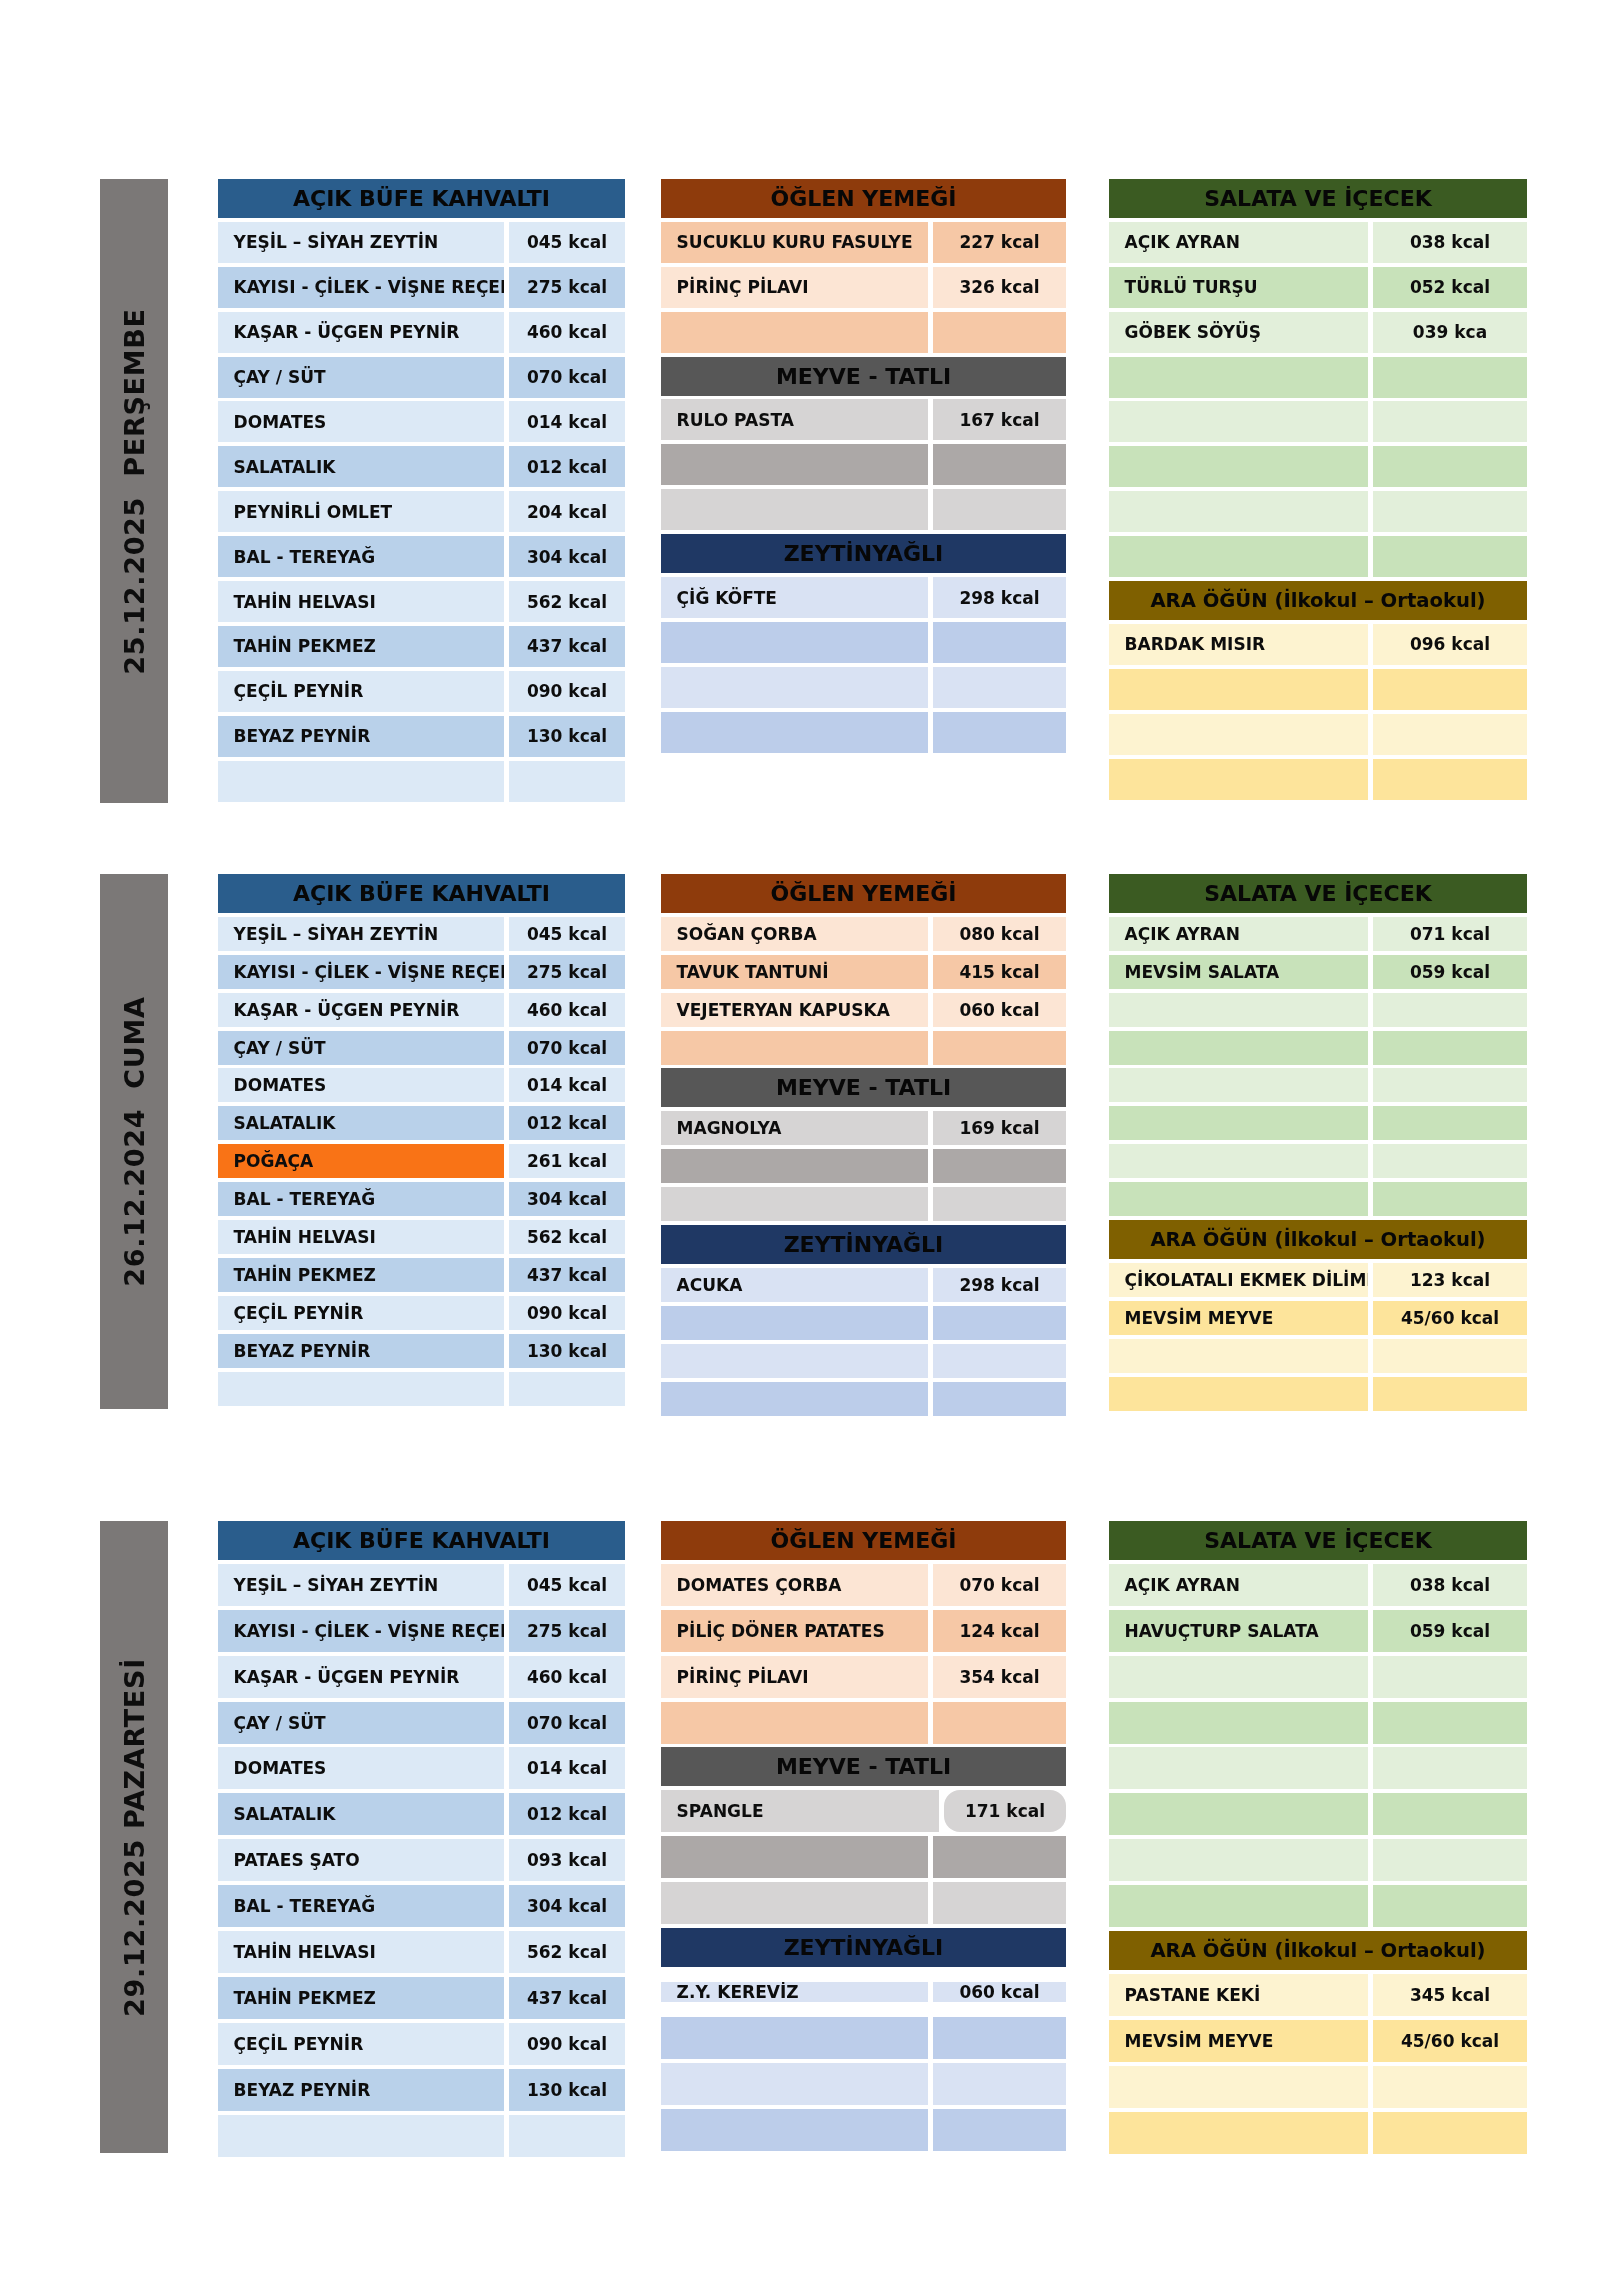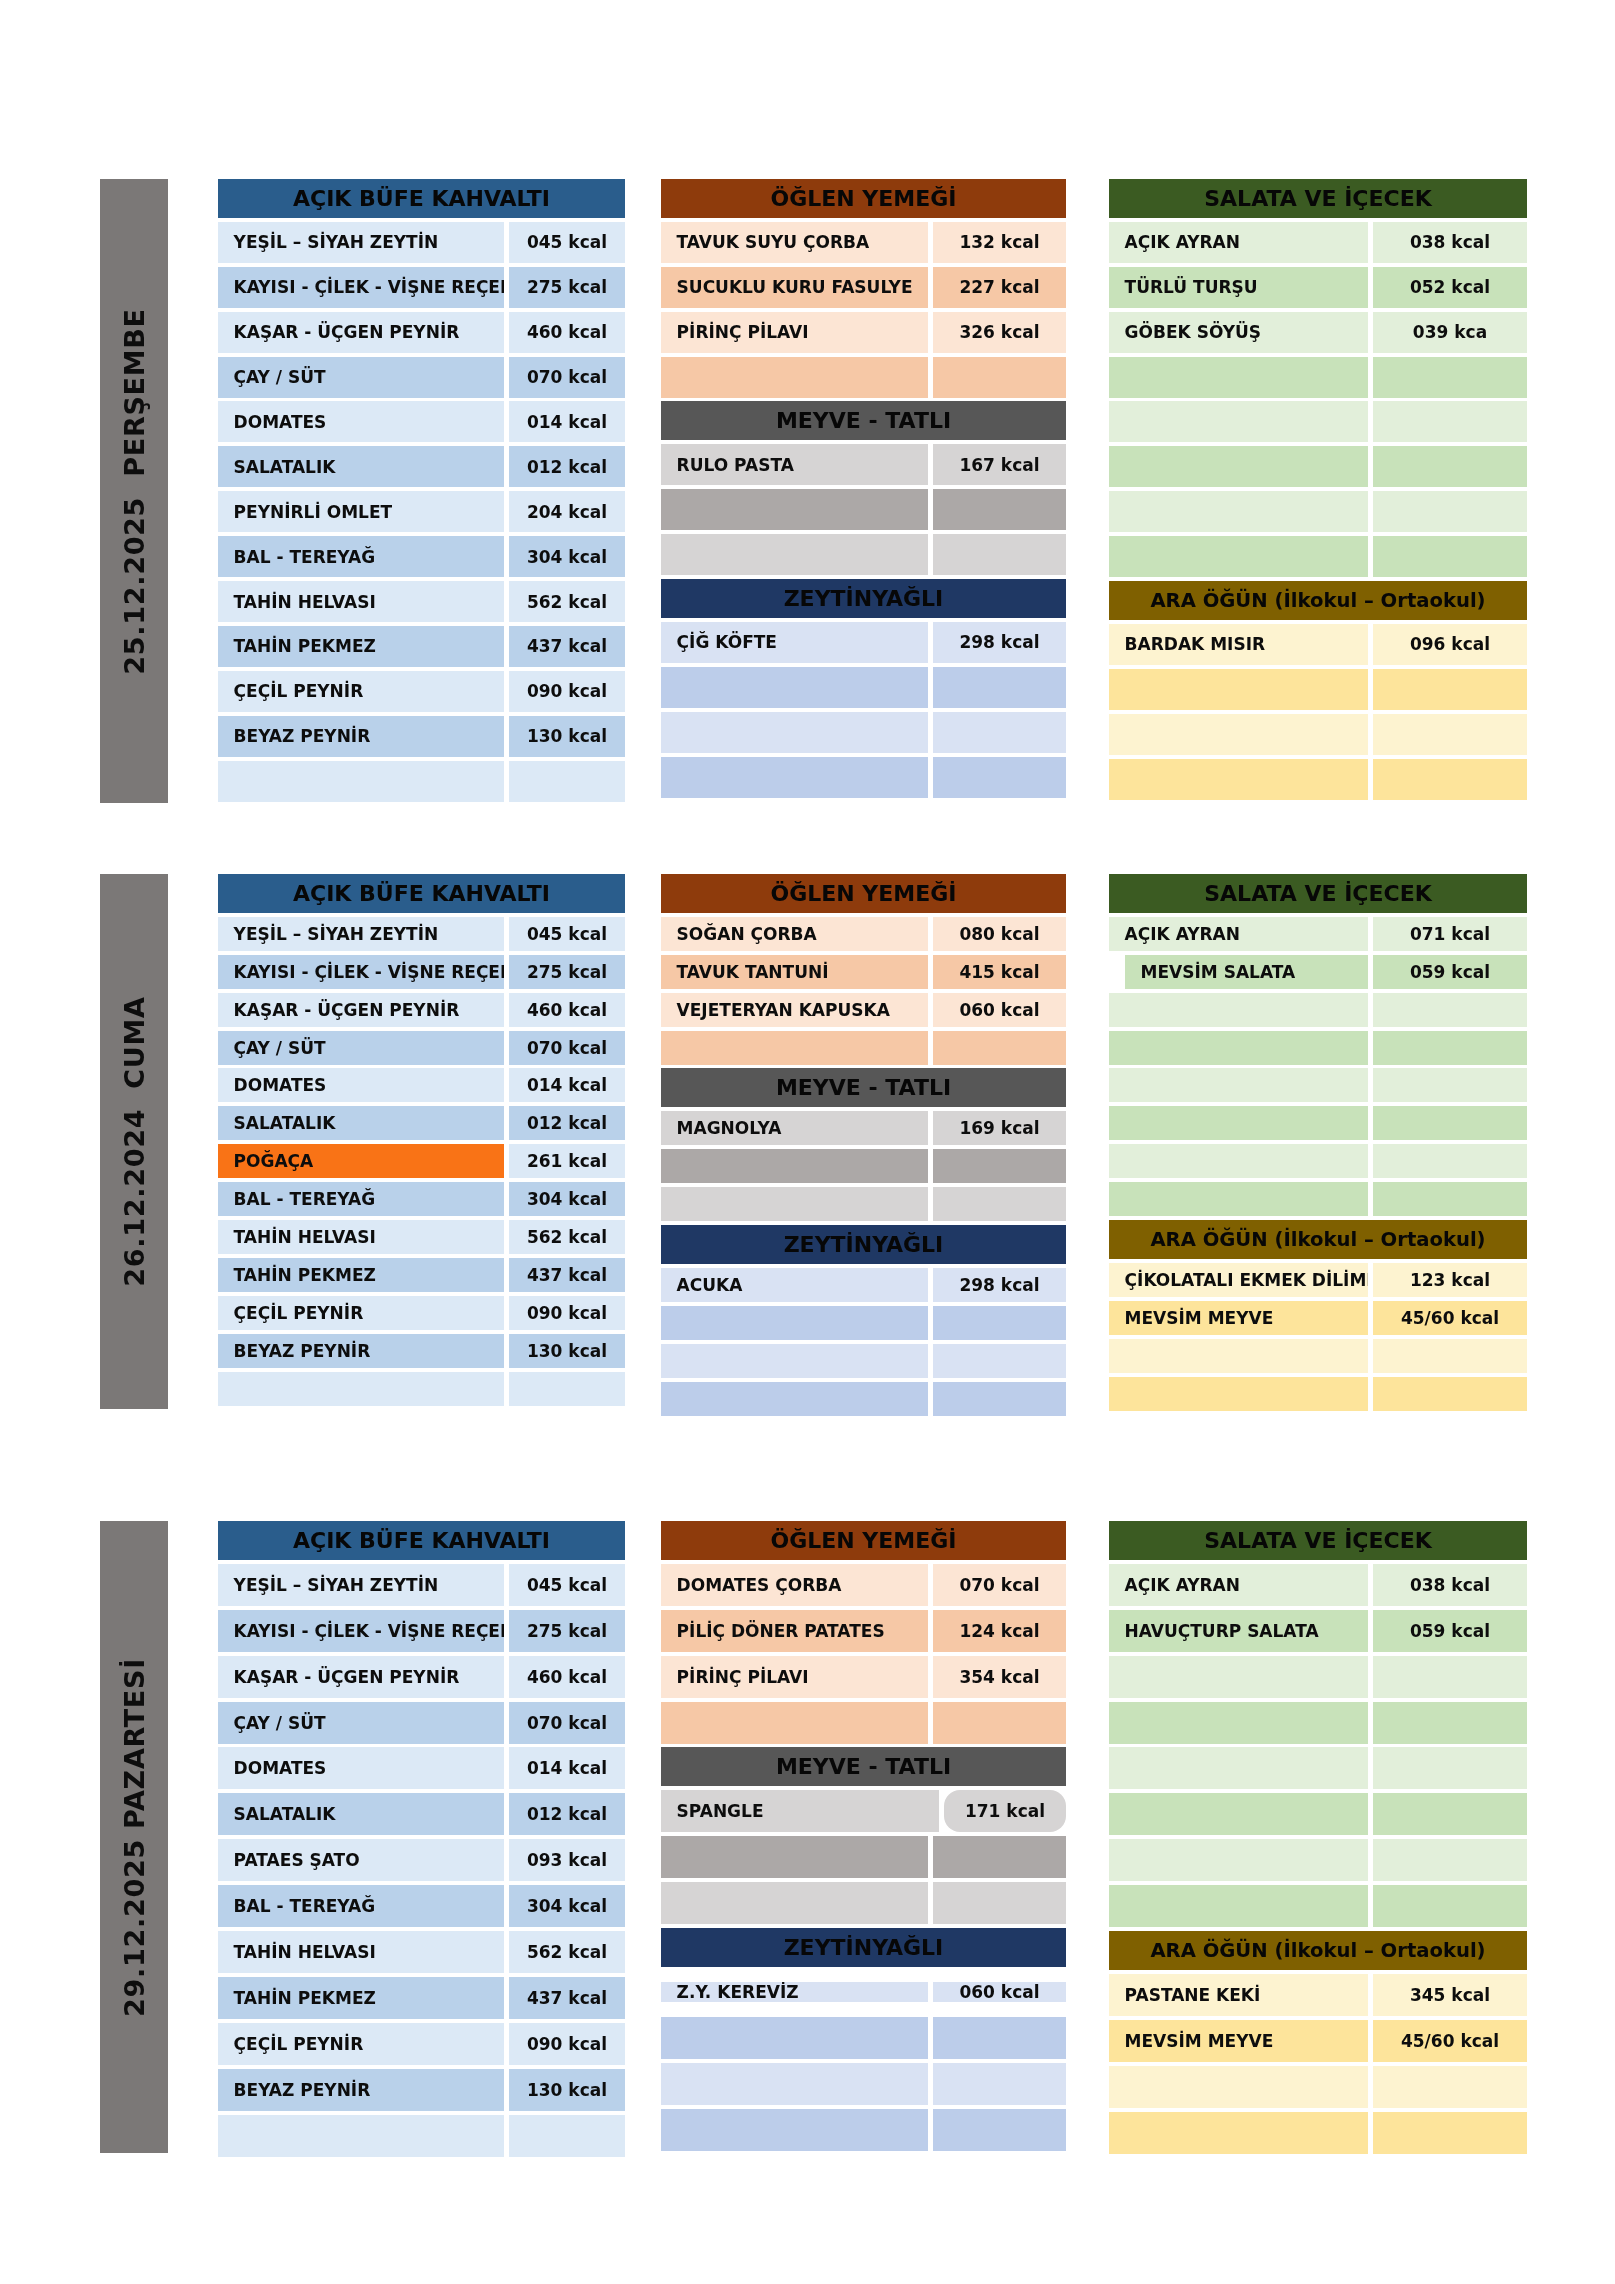--- a/index.html
+++ b/index.html
@@ -129,24 +129,20 @@
           <div class="cell-kcal" style="background: rgb(185, 209, 234); width: 116px;">130 kcal</div>
         </div>
         <div class="menu-row" style="height: 41px;">
           <div class="cell-name" style="background: rgb(220, 233, 246);"></div>
           <div class="cell-kcal" style="background: rgb(220, 233, 246); width: 116px;"></div>
         </div>
       </div>
       <div class="menu-col" style="left: 661px; width: 405px;">
         <div class="sec-header" style="height: 39px; background: rgb(142, 59, 12);">ÖĞLEN YEMEĞİ</div>
         <div class="menu-row" style="height: 41px;">
-          <div class="cell-name" style="background: rgb(252, 229, 212);">TAVUK SUYU ÇORBA</div>
-          <div class="cell-kcal" style="background: rgb(252, 229, 212); width: 133px;">132 kcal</div>
-        </div>
-        <div class="menu-row" style="height: 41px;">
           <div class="cell-name" style="background: rgb(246, 200, 166);">SUCUKLU KURU FASULYE</div>
           <div class="cell-kcal" style="background: rgb(246, 200, 166); width: 133px;">227 kcal</div>
         </div>
         <div class="menu-row" style="height: 41px;">
           <div class="cell-name" style="background: rgb(252, 229, 212);">PİRİNÇ PİLAVI</div>
           <div class="cell-kcal" style="background: rgb(252, 229, 212); width: 133px;">326 kcal</div>
         </div>
         <div class="menu-row" style="height: 41px;">
           <div class="cell-name" style="background: rgb(246, 200, 166);"></div>
           <div class="cell-kcal" style="background: rgb(246, 200, 166); width: 133px;"></div>
@@ -342,21 +338,21 @@
           <div class="cell-name" style="background: rgb(188, 205, 234);"></div>
           <div class="cell-kcal" style="background: rgb(188, 205, 234); width: 133px;"></div>
         </div>
       </div>
       <div class="menu-col" style="left: 1109px; width: 418px;">
         <div class="sec-header" style="height: 39px; background: rgb(59, 91, 34);">SALATA VE İÇECEK</div>
         <div class="menu-row" style="height: 34px;">
           <div class="cell-name" style="background: rgb(226, 239, 218);">AÇIK AYRAN</div>
           <div class="cell-kcal" style="background: rgb(226, 239, 218); width: 154px;">071 kcal</div>
         </div>
-        <div class="menu-row" style="height: 34px; margin-left: 16px;">
+        <div class="menu-row" style="height: 34px;">
           <div class="cell-name" style="background: rgb(200, 226, 186);">MEVSİM SALATA</div>
           <div class="cell-kcal" style="background: rgb(200, 226, 186); width: 154px;">059 kcal</div>
         </div>
         <div class="menu-row" style="height: 34px;">
           <div class="cell-name" style="background: rgb(226, 239, 218);"></div>
           <div class="cell-kcal" style="background: rgb(226, 239, 218); width: 154px;"></div>
         </div>
         <div class="menu-row" style="height: 34px;">
           <div class="cell-name" style="background: rgb(200, 226, 186);"></div>
           <div class="cell-kcal" style="background: rgb(200, 226, 186); width: 154px;"></div>

